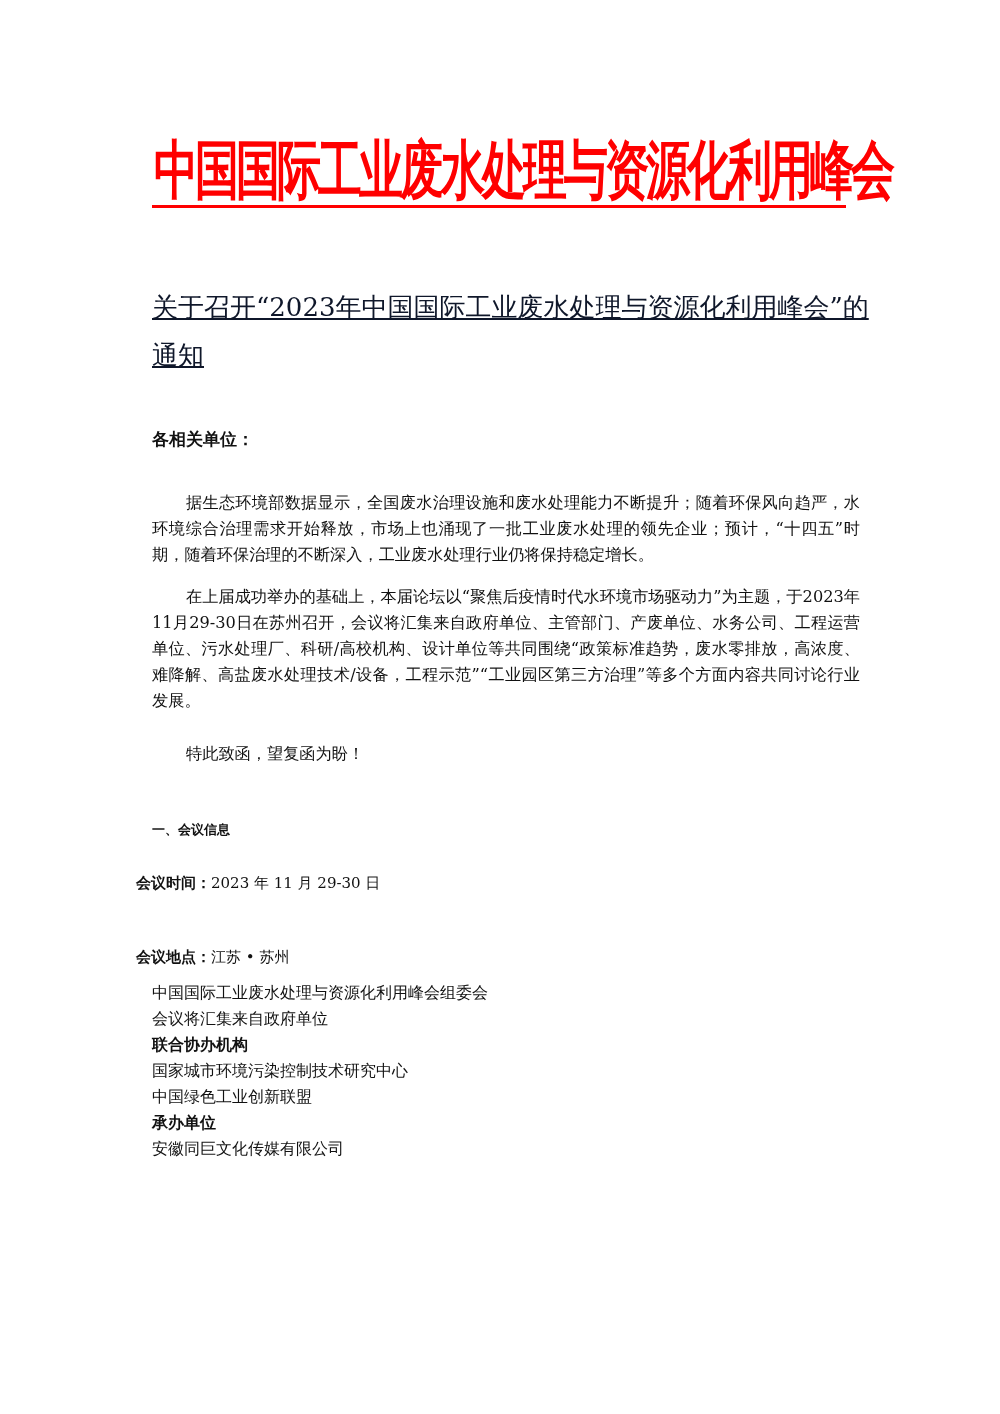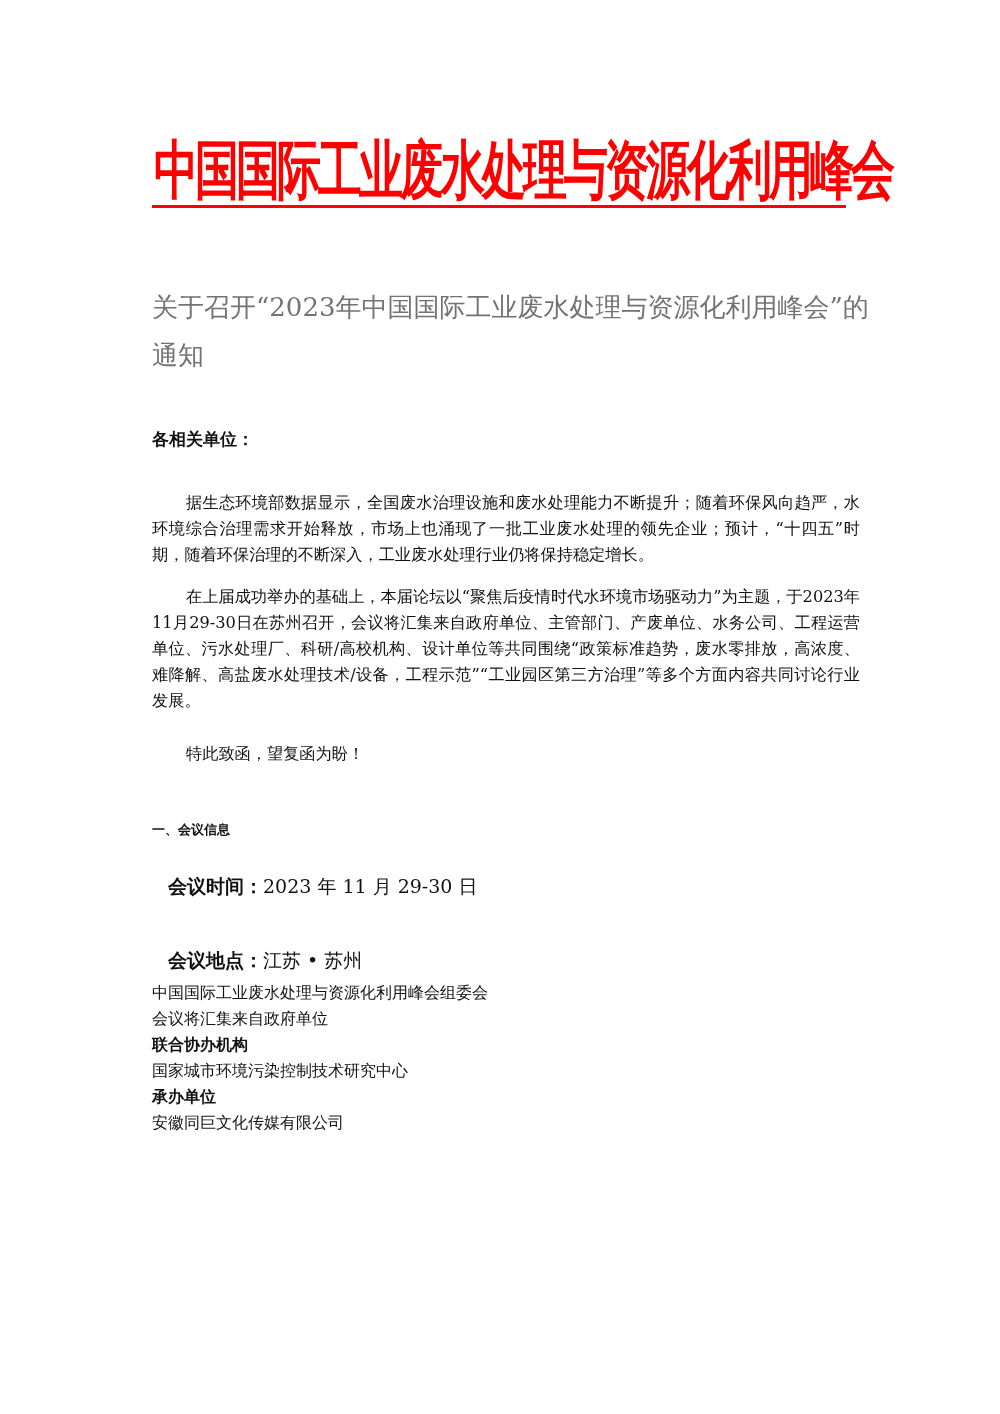--- a/index.html
+++ b/index.html
@@ -2,28 +2,28 @@
 <html><head>
   <meta charset="utf-8">
   <style>
     html, body { margin:0; padding:0; background:#ffffff; }
     body { width:1000px; height:1414px; position:relative; overflow:hidden;
            font-family: "DejaVu Serif", "Liberation Serif", serif; color:#111; }
     .banner { position:absolute; left:154px; top:128px; width:692px; text-align:center;
               color:#ff0000; font-family:"DejaVu Sans", sans-serif; font-size:44px; font-weight:bold;
               letter-spacing:-3px; transform:scaleY(1.45); transform-origin:top center; white-space:nowrap; }
     .banner-rule { position:absolute; left:152px; top:205px; width:694px; height:3px; background:#ff0000; }
-    .title { position:absolute; left:152px; top:283px; width:740px; font-size:26px; line-height:48px; font-weight:normal; color:#737373; }
+    .title { position:absolute; left:152px; top:283px; width:740px; font-size:26px; line-height:48px; font-weight:normal; color:#0f172a;text-decoration:underline; }
     .salutation { position:absolute; left:152px; top:428px; font-size:17px; font-weight:bold;text-align:right; }
     .para { position:absolute; left:152px; width:708px; font-size:16.2px; line-height:26px; text-indent:34px; text-align:justify; }
     .p1 { top:481px;margin-top:9px; }
     .p2 { top:584px; }
     .p3 { top:741px; }
     .section { position:absolute; left:152px; top:821px; font-size:13px; font-weight:bold; }
-    .info { position:absolute; left:168px; font-size:19px; }
+    .info { position:absolute; left:136px; font-size:15px; }
     .info b { font-weight:bold; }
     .i1 { top:874px; }
     .i2 { top:927px;margin-top:21px; }
     .orgs { position:absolute; left:152px; top:980px; font-size:16px; line-height:26px; }
     .orgs .h { font-weight:bold; }
   </style>
 </head>
 <body>
 
 <div class="banner">中国国际工业废水处理与资源化利用峰会</div>
@@ -44,15 +44,16 @@
 </div>
 <div class="info i2">
   <b>会议地点：</b><span>江苏 • 苏州</span>
 </div>
 
 <div class="orgs">
   <div>中国国际工业废水处理与资源化利用峰会组委会</div>
   <div>会议将汇集来自政府单位</div>
   <div class="h">联合协办机构</div>
   <div>国家城市环境污染控制技术研究中心</div>
+  <div>中国绿色工业创新联盟</div>
   <div class="h">承办单位</div>
   <div>安徽同巨文化传媒有限公司</div>
 </div>
 
 </body></html>

